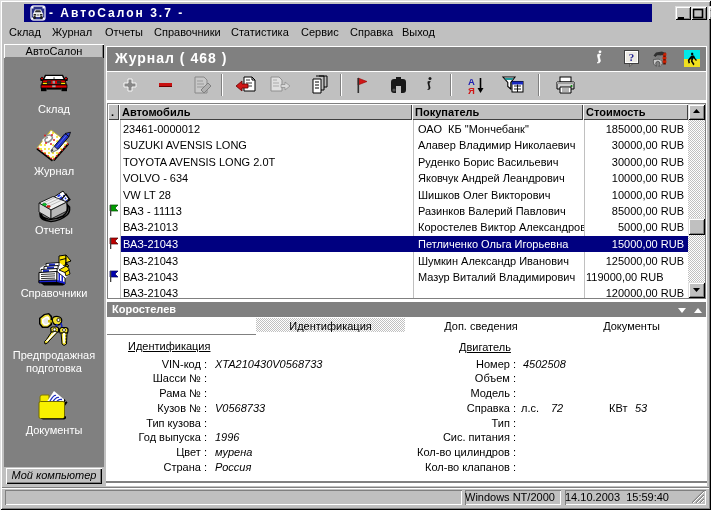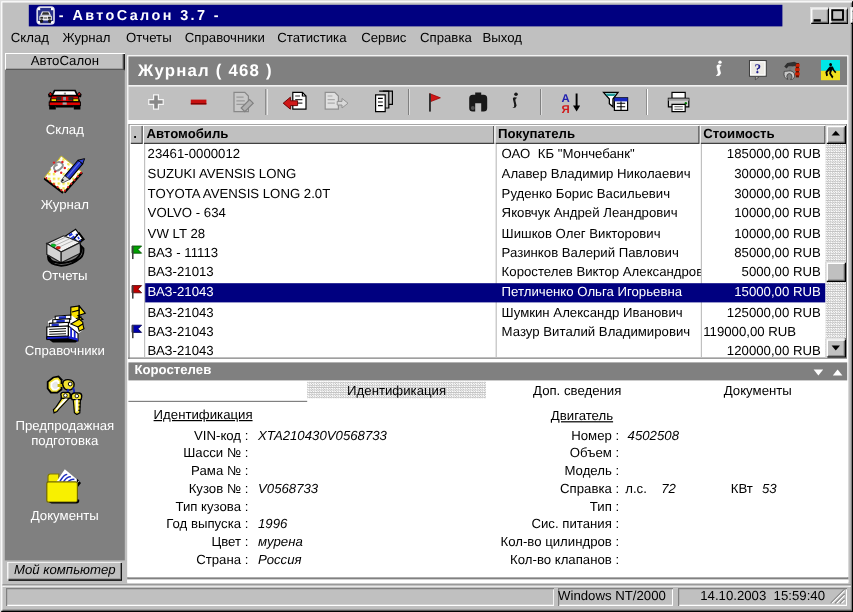--- a/index.html
+++ b/index.html
@@ -405,18 +405,18 @@
     <div class="flabel" style="left:209px;top:95.2px;width:200px">Сис. питания :</div>
     <div class="flabel" style="left:209px;top:109.9px;width:200px">Кол-во цилиндров :</div>
     <div class="flabel" style="left:209px;top:124.6px;width:200px">Кол-во клапанов :</div>
   </div>
 </div>
 <div class="abs" style="left:2px;top:487px;width:707px;height:1px;background:#808080"></div>
 <div class="abs" style="left:2px;top:488px;width:707px;height:1px;background:#fff"></div>
 <div class="abs" id="statusbar">
   <div class="spanel" style="left:1px;width:457px"></div>
   <div class="spanel" style="left:461px;width:96px;text-align:left">Windows NT/2000</div>
-  <div class="spanel" style="left:561px;width:141px;text-align:center">14.10.2003&nbsp; 15:59:40</div>
+  <div class="spanel" style="left:561px;width:141px;text-align:left">14.10.2003&nbsp; 15:59:40</div>
   <svg class="abs" style="right:3px;bottom:3px" width="12" height="12" viewBox="0 0 12 12">
     <path d="M12 0 L0 12 M12 4 L4 12 M12 8 L8 12" stroke="#808080" stroke-width="1.3"></path>
     <path d="M12 1 L1 12 M12 5 L5 12 M12 9 L9 12" stroke="#fff" stroke-width="1"></path>
   </svg>
 </div>
 
 </body></html>

